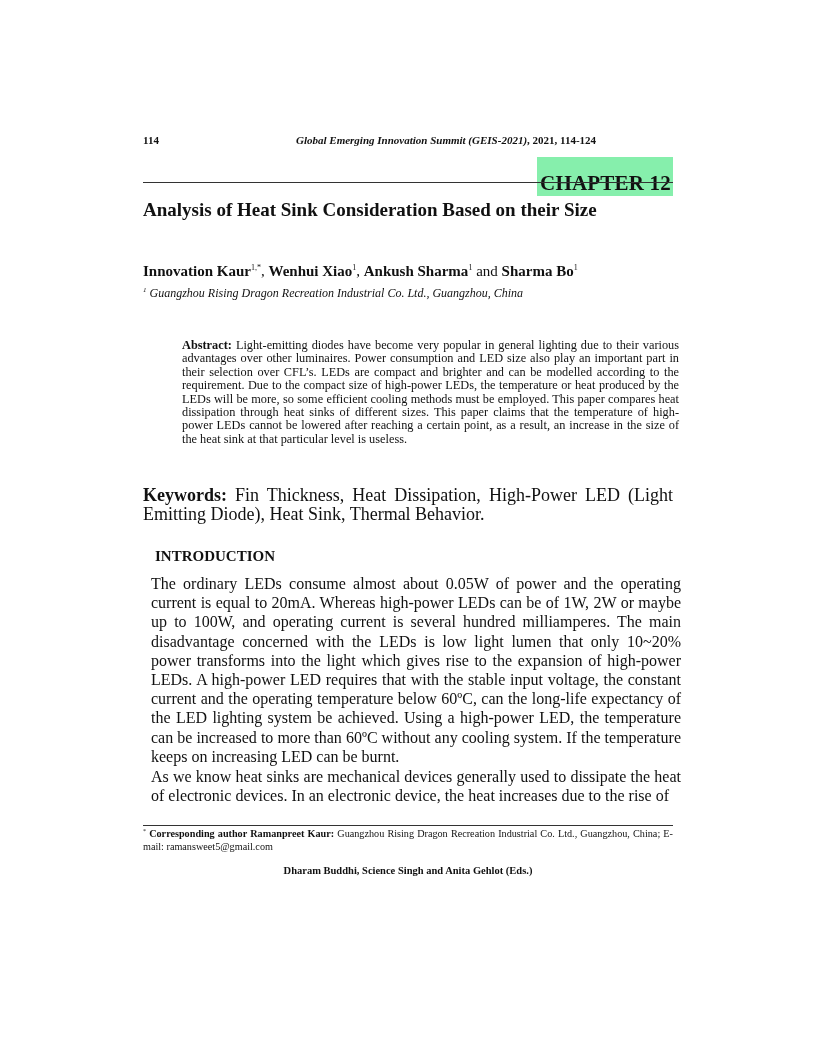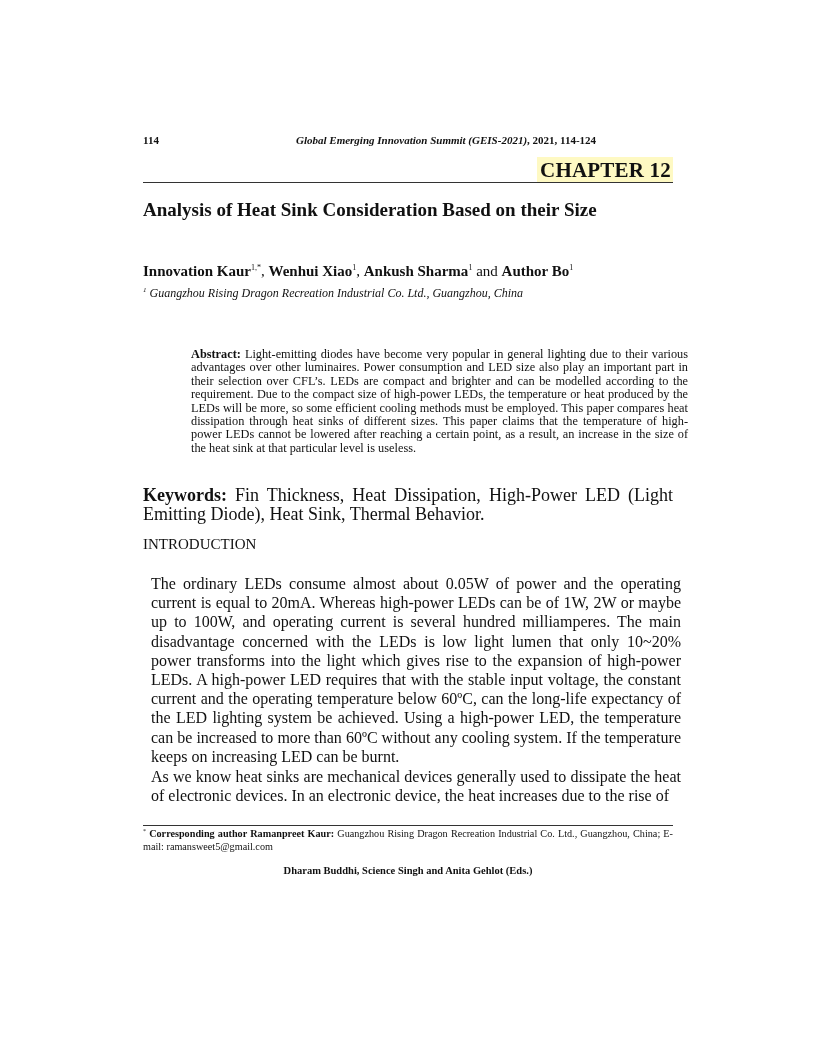--- a/index.html
+++ b/index.html
@@ -35,25 +35,25 @@
       left: 113px;
       top: 0;
       white-space: nowrap;
       margin-left: 40px;
     }
     .running-head .journal i { font-style: italic; }
     .chapter-box {
       position: absolute;
       top: 157px;
       right: 143px;
-      background: #fef9c3;
+      background: #86efac;
       font-size: 21px;
       font-weight: bold;
       line-height: 25px;
-      padding: 1px 2px 0 3px;
+      padding: 14px 2px 0 3px;
       letter-spacing: 0.2px;
     }
     .chapter-rule {
       position: absolute;
       top: 182px;
       left: 143px;
       width: 530px;
       height: 0;
       border-top: 1px solid #333;
     }
@@ -90,42 +90,42 @@
     }
     .affiliation sup { font-size: 7px; vertical-align: 5px; line-height: 0; }
     .abstract {
       position: absolute;
       top: 331px;
       left: 174px;
       width: 497px;
       font-size: 12.3px;
       line-height: 13.4px;
       text-align: justify;
-      margin: 17px;
+      margin: 8px;
     }
     .abstract .label { font-weight: bold; }
     .keywords {
       position: absolute;
       top: 486px;
       left: 143px;
       width: 530px;
       font-size: 18px;
       line-height: 19px;
       text-align: justify;
       margin: 0;
     }
     .keywords .label { font-weight: bold; }
     .section-heading {
       position: absolute;
       top: 535px;
       left: 143px;
       font-size: 15px;
-      font-weight: normal;
+      font-weight: bold;
       line-height: 19px;
-      margin: 0;
+      margin: 12px;
     }
     .para {
       position: absolute;
       left: 143px;
       width: 530px;
       font-size: 16px;
       line-height: 19.2px;
       text-align: justify;
       margin: 8px;
     }
@@ -169,21 +169,21 @@
   <span class="page-num">114</span>
   <span class="journal"><i>Global Emerging Innovation Summit (GEIS-2021)</i><span>, 2021, 114-124</span></span>
 </div>
 
 <div class="chapter-box">CHAPTER 12</div>
 <div class="chapter-rule"></div>
 
 <h1 class="title">Analysis of Heat Sink Consideration Based on their Size</h1>
 
 <div class="authors">
-  <b>Innovation Kaur</b><sup>1,*</sup><span>, </span><b>Wenhui Xiao</b><sup>1</sup><span>, </span><b>Ankush Sharma</b><sup>1</sup><span> and </span><b>Author Bo</b><sup>1</sup>
+  <b>Innovation Kaur</b><sup>1,*</sup><span>, </span><b>Wenhui Xiao</b><sup>1</sup><span>, </span><b>Ankush Sharma</b><sup>1</sup><span> and </span><b>Sharma Bo</b><sup>1</sup>
 </div>
 
 <div class="affiliation"><sup>1</sup><span> Guangzhou Rising Dragon Recreation Industrial Co. Ltd., Guangzhou, China</span></div>
 
 <p class="abstract"><span class="label">Abstract:</span><span> Light-emitting diodes have become very popular in general lighting due to their various advantages over other luminaires. Power consumption and LED size also play an important part in their selection over CFL’s. LEDs are compact and brighter and can be modelled according to the requirement. Due to the compact size of high-power LEDs, the temperature or heat produced by the LEDs will be more, so some efficient cooling methods must be employed. This paper compares heat dissipation through heat sinks of different sizes. This paper claims that the temperature of high-power LEDs cannot be lowered after reaching a certain point, as a result, an increase in the size of the heat sink at that particular level is useless.</span></p>
 
 <p class="keywords"><span class="label">Keywords:</span><span> Fin Thickness, Heat Dissipation, High-Power LED (Light Emitting Diode), Heat Sink, Thermal Behavior.</span></p>
 
 <h2 class="section-heading">INTRODUCTION</h2>
 

